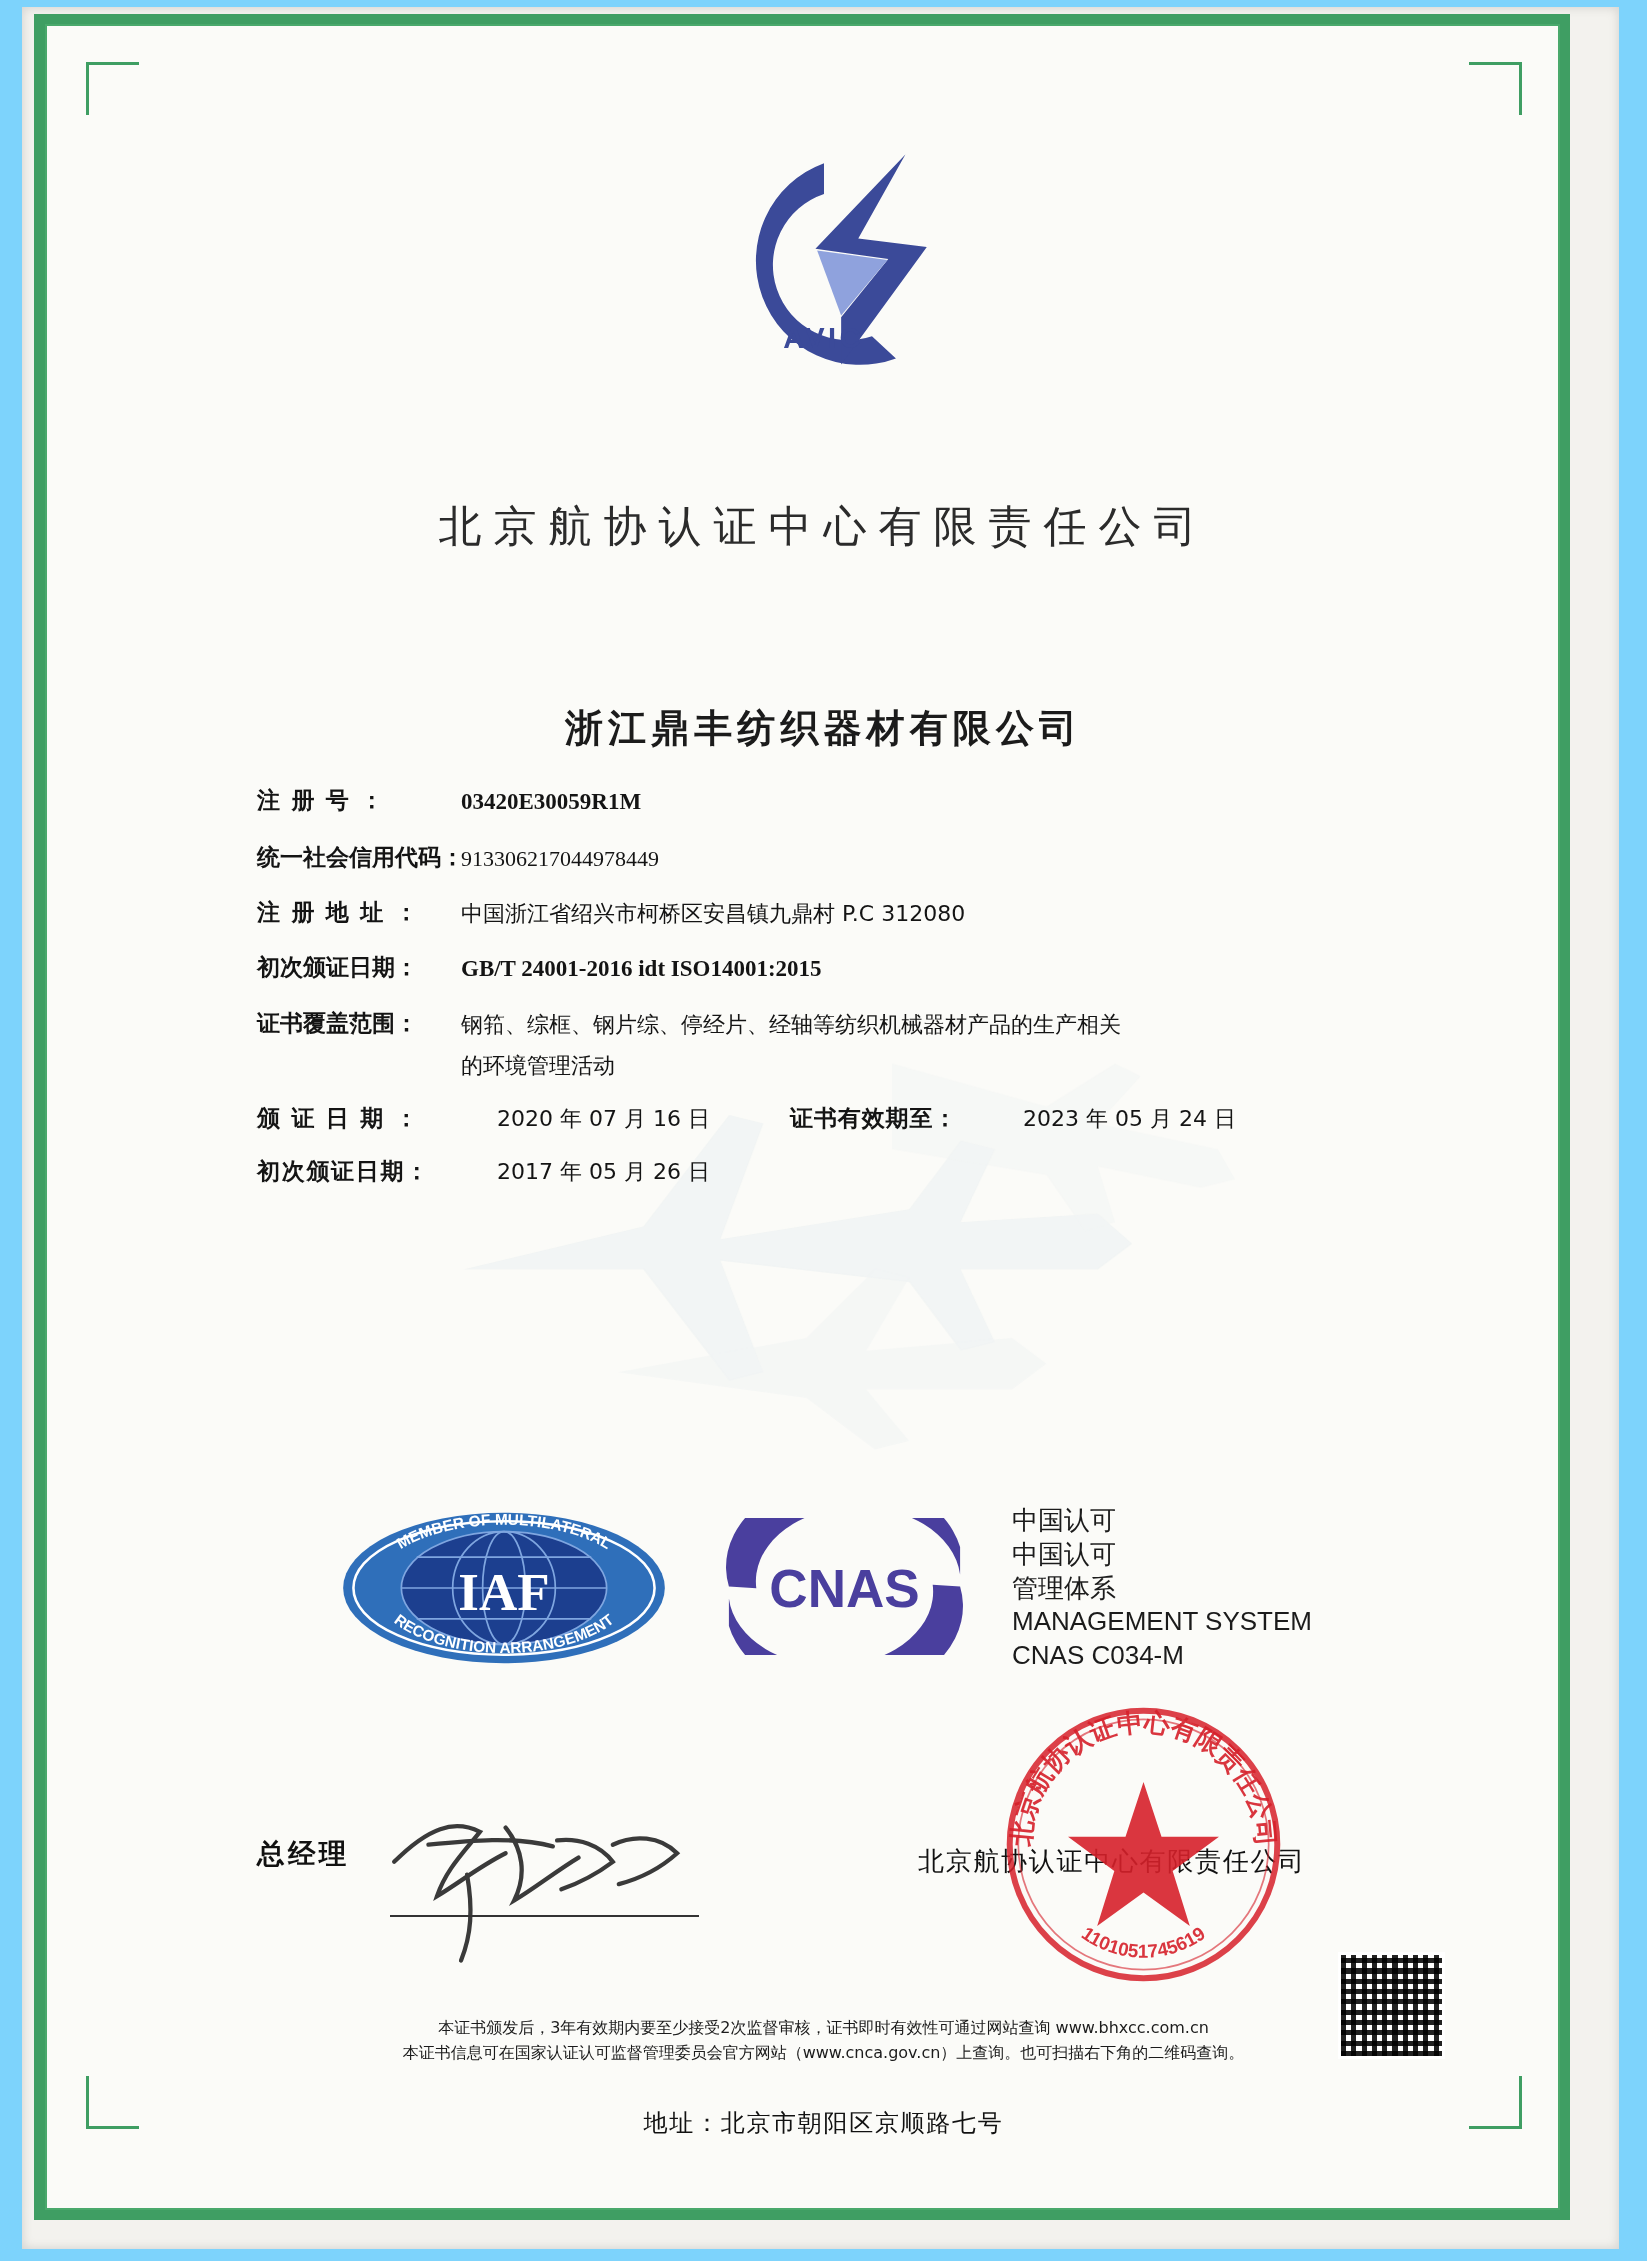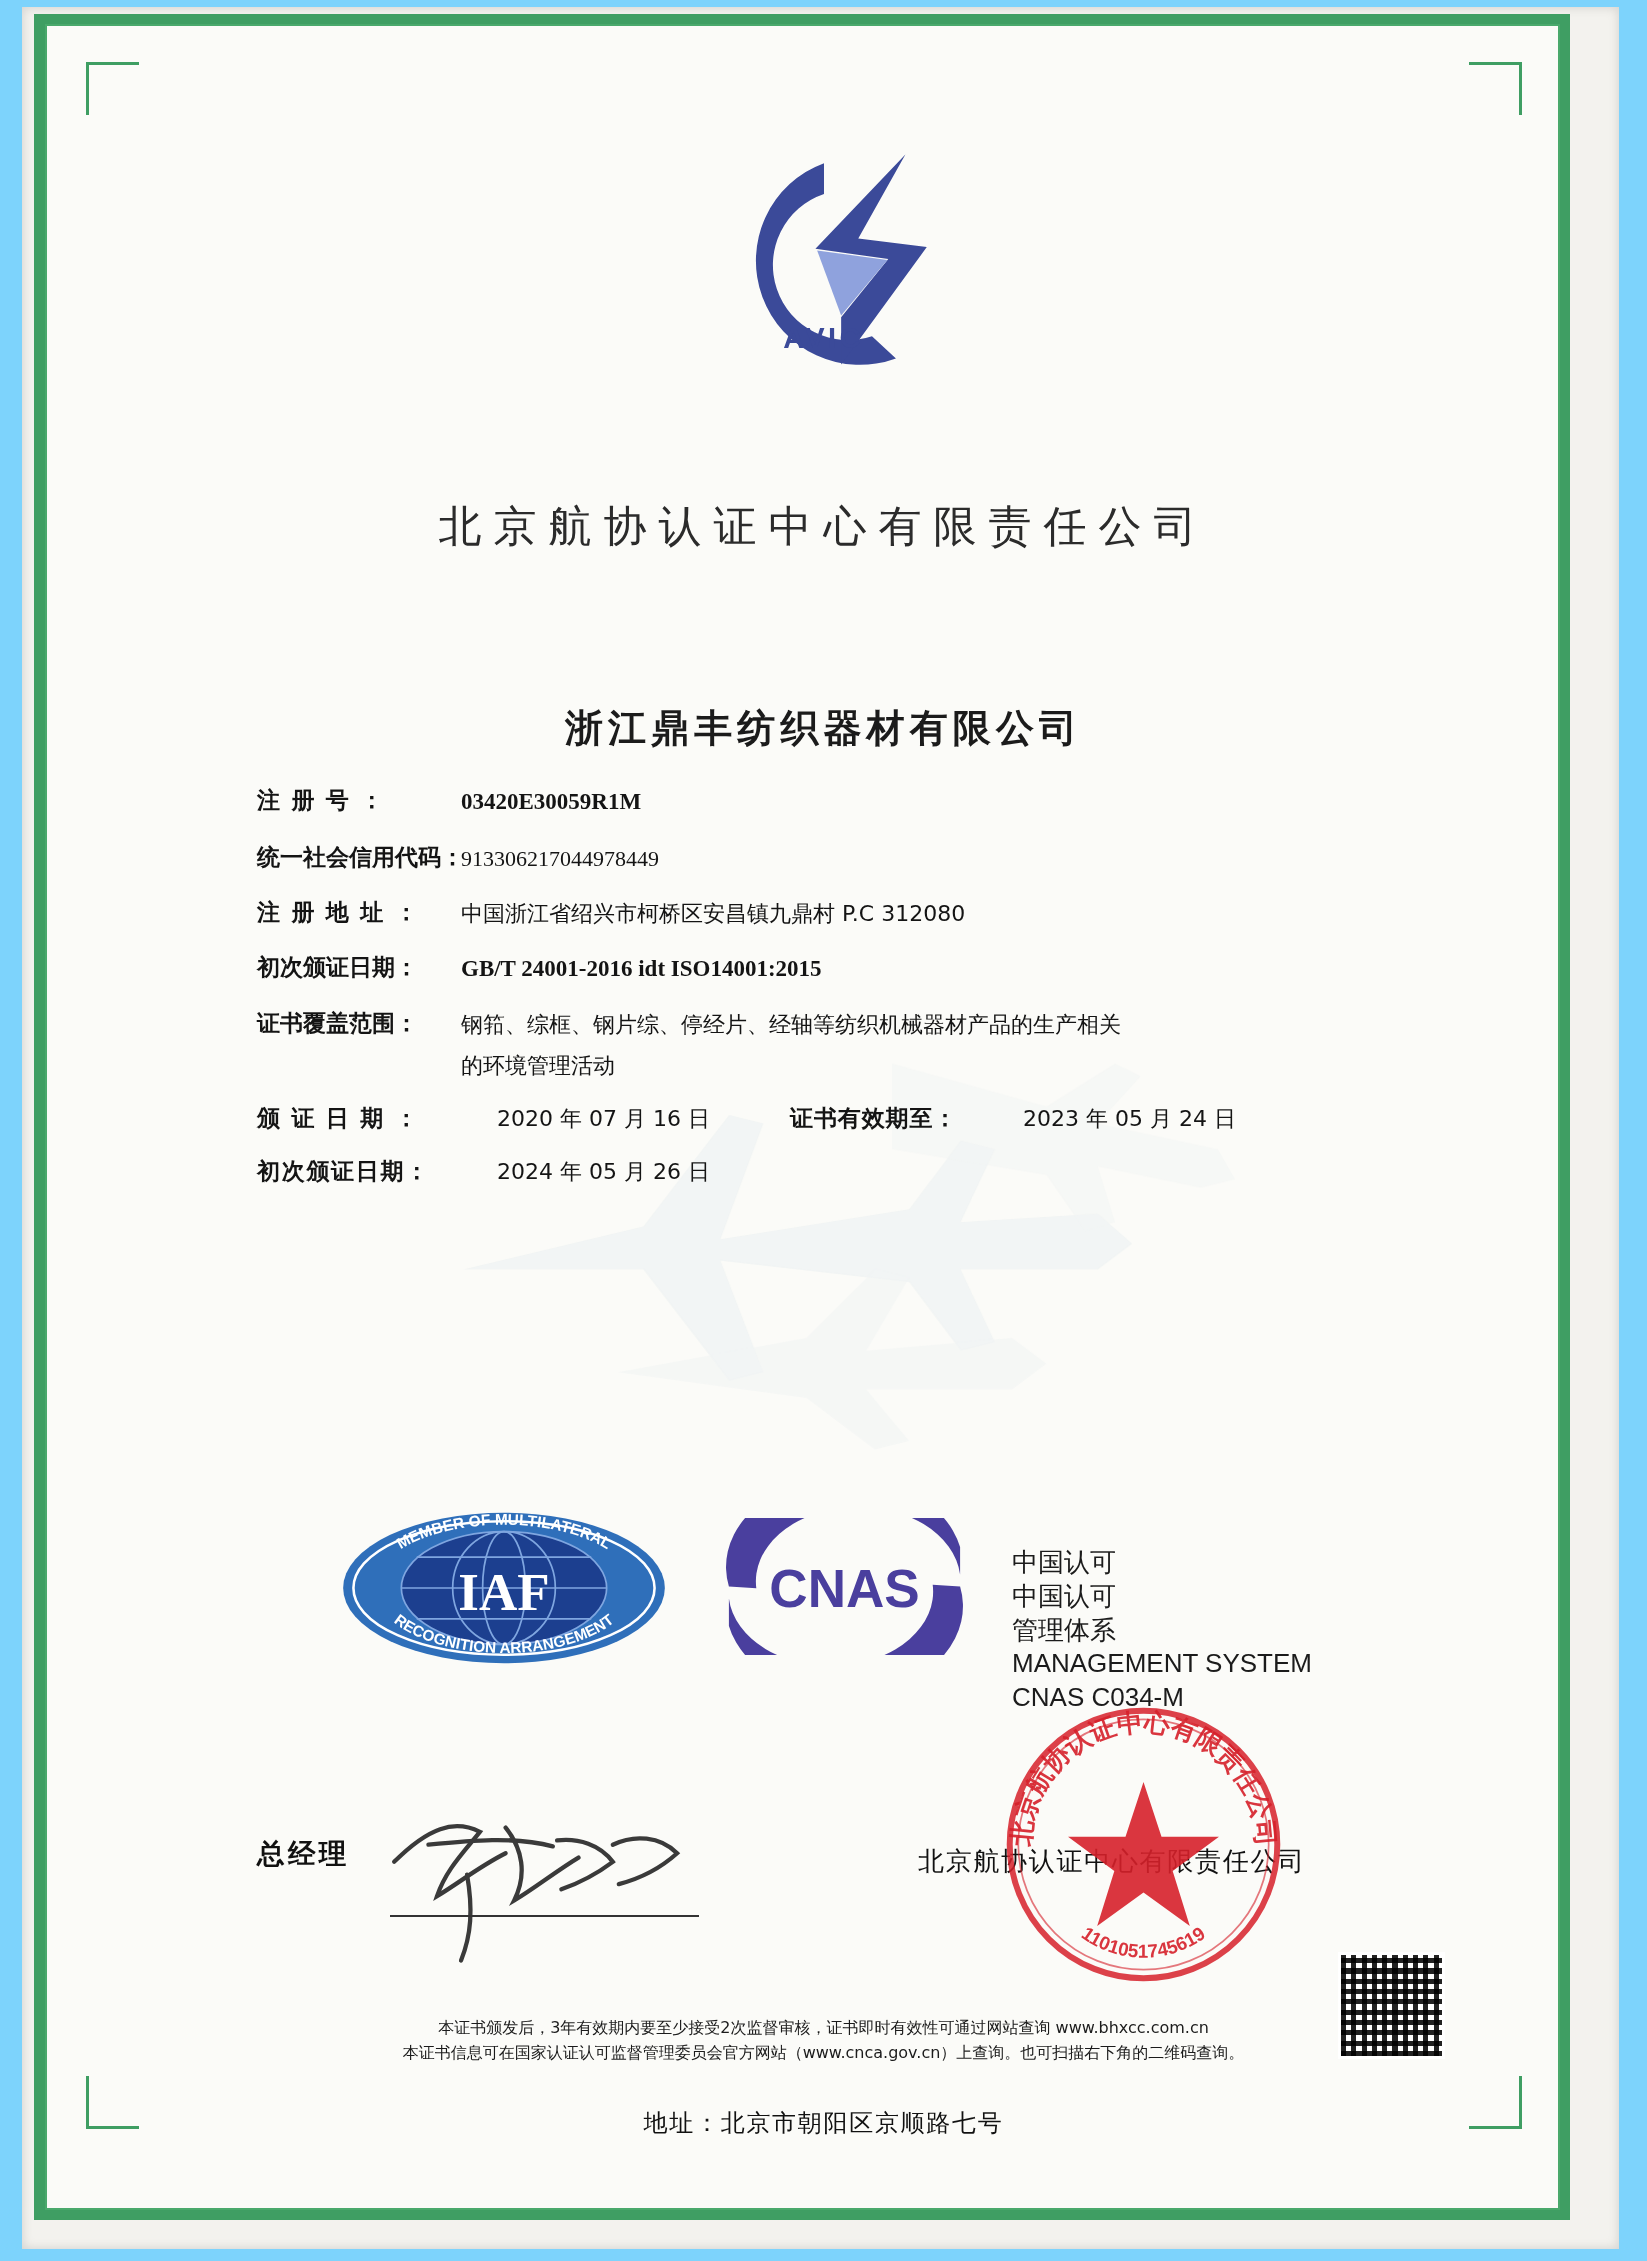--- a/index.html
+++ b/index.html
@@ -128,21 +128,21 @@
   .daterow .d2{font-family:"DejaVu Sans", sans-serif;font-size:22px;}
 
   
   .iaf{
     position:absolute;left:341px;top:1511px;width:326px;height:154px;
   }
   .cnas{
     position:absolute;left:703px;top:1518px;width:283px;height:137px;
   }
   .cnas-text{
-    position:absolute;left:1012px;top:1546px;
+    position:absolute;left:1012px;top:1504px;
     color:#1b1b1b;font-size:26px;line-height:1.3;
     font-family:"DejaVu Sans", sans-serif;
   }
   .cnas-text .en{font-family:"Liberation Sans", sans-serif;font-size:26px;}
 
   
   .gm-label{
     position:absolute;left:257px;top:1836px;
     font-size:27.5px;font-weight:600;letter-spacing:3.4px;
     font-family:"DejaVu Sans", sans-serif;color:#111;
@@ -237,21 +237,21 @@
     <div class="val2">的环境管理活动</div>
 
     <div class="daterow">
       <div class="lbl2">颁 证 日 期 ：</div>
       <div class="d1">2020 年 07 月 16 日</div>
       <div class="lbl3">证书有效期至：</div>
       <div class="d2">2023 年 05 月 24 日</div>
     </div>
     <div class="daterow">
       <div class="lbl2">初次颁证日期：</div>
-      <div class="d1">2024 年 05 月 26 日</div>
+      <div class="d1">2017 年 05 月 26 日</div>
     </div>
   </div>
 
   <svg class="iaf" viewBox="0 0 380 180">
     <ellipse cx="190" cy="90" rx="188" ry="88" fill="#2f6fba"></ellipse>
     <ellipse cx="190" cy="90" rx="176" ry="78" fill="none" stroke="#ffffff" stroke-width="3"></ellipse>
     <ellipse cx="190" cy="90" rx="120" ry="66" fill="#1c3f8f"></ellipse>
     <g stroke="#7fa6e0" stroke-width="2" fill="none">
       <ellipse cx="190" cy="90" rx="120" ry="66"></ellipse>
       <ellipse cx="190" cy="90" rx="60" ry="66"></ellipse>

